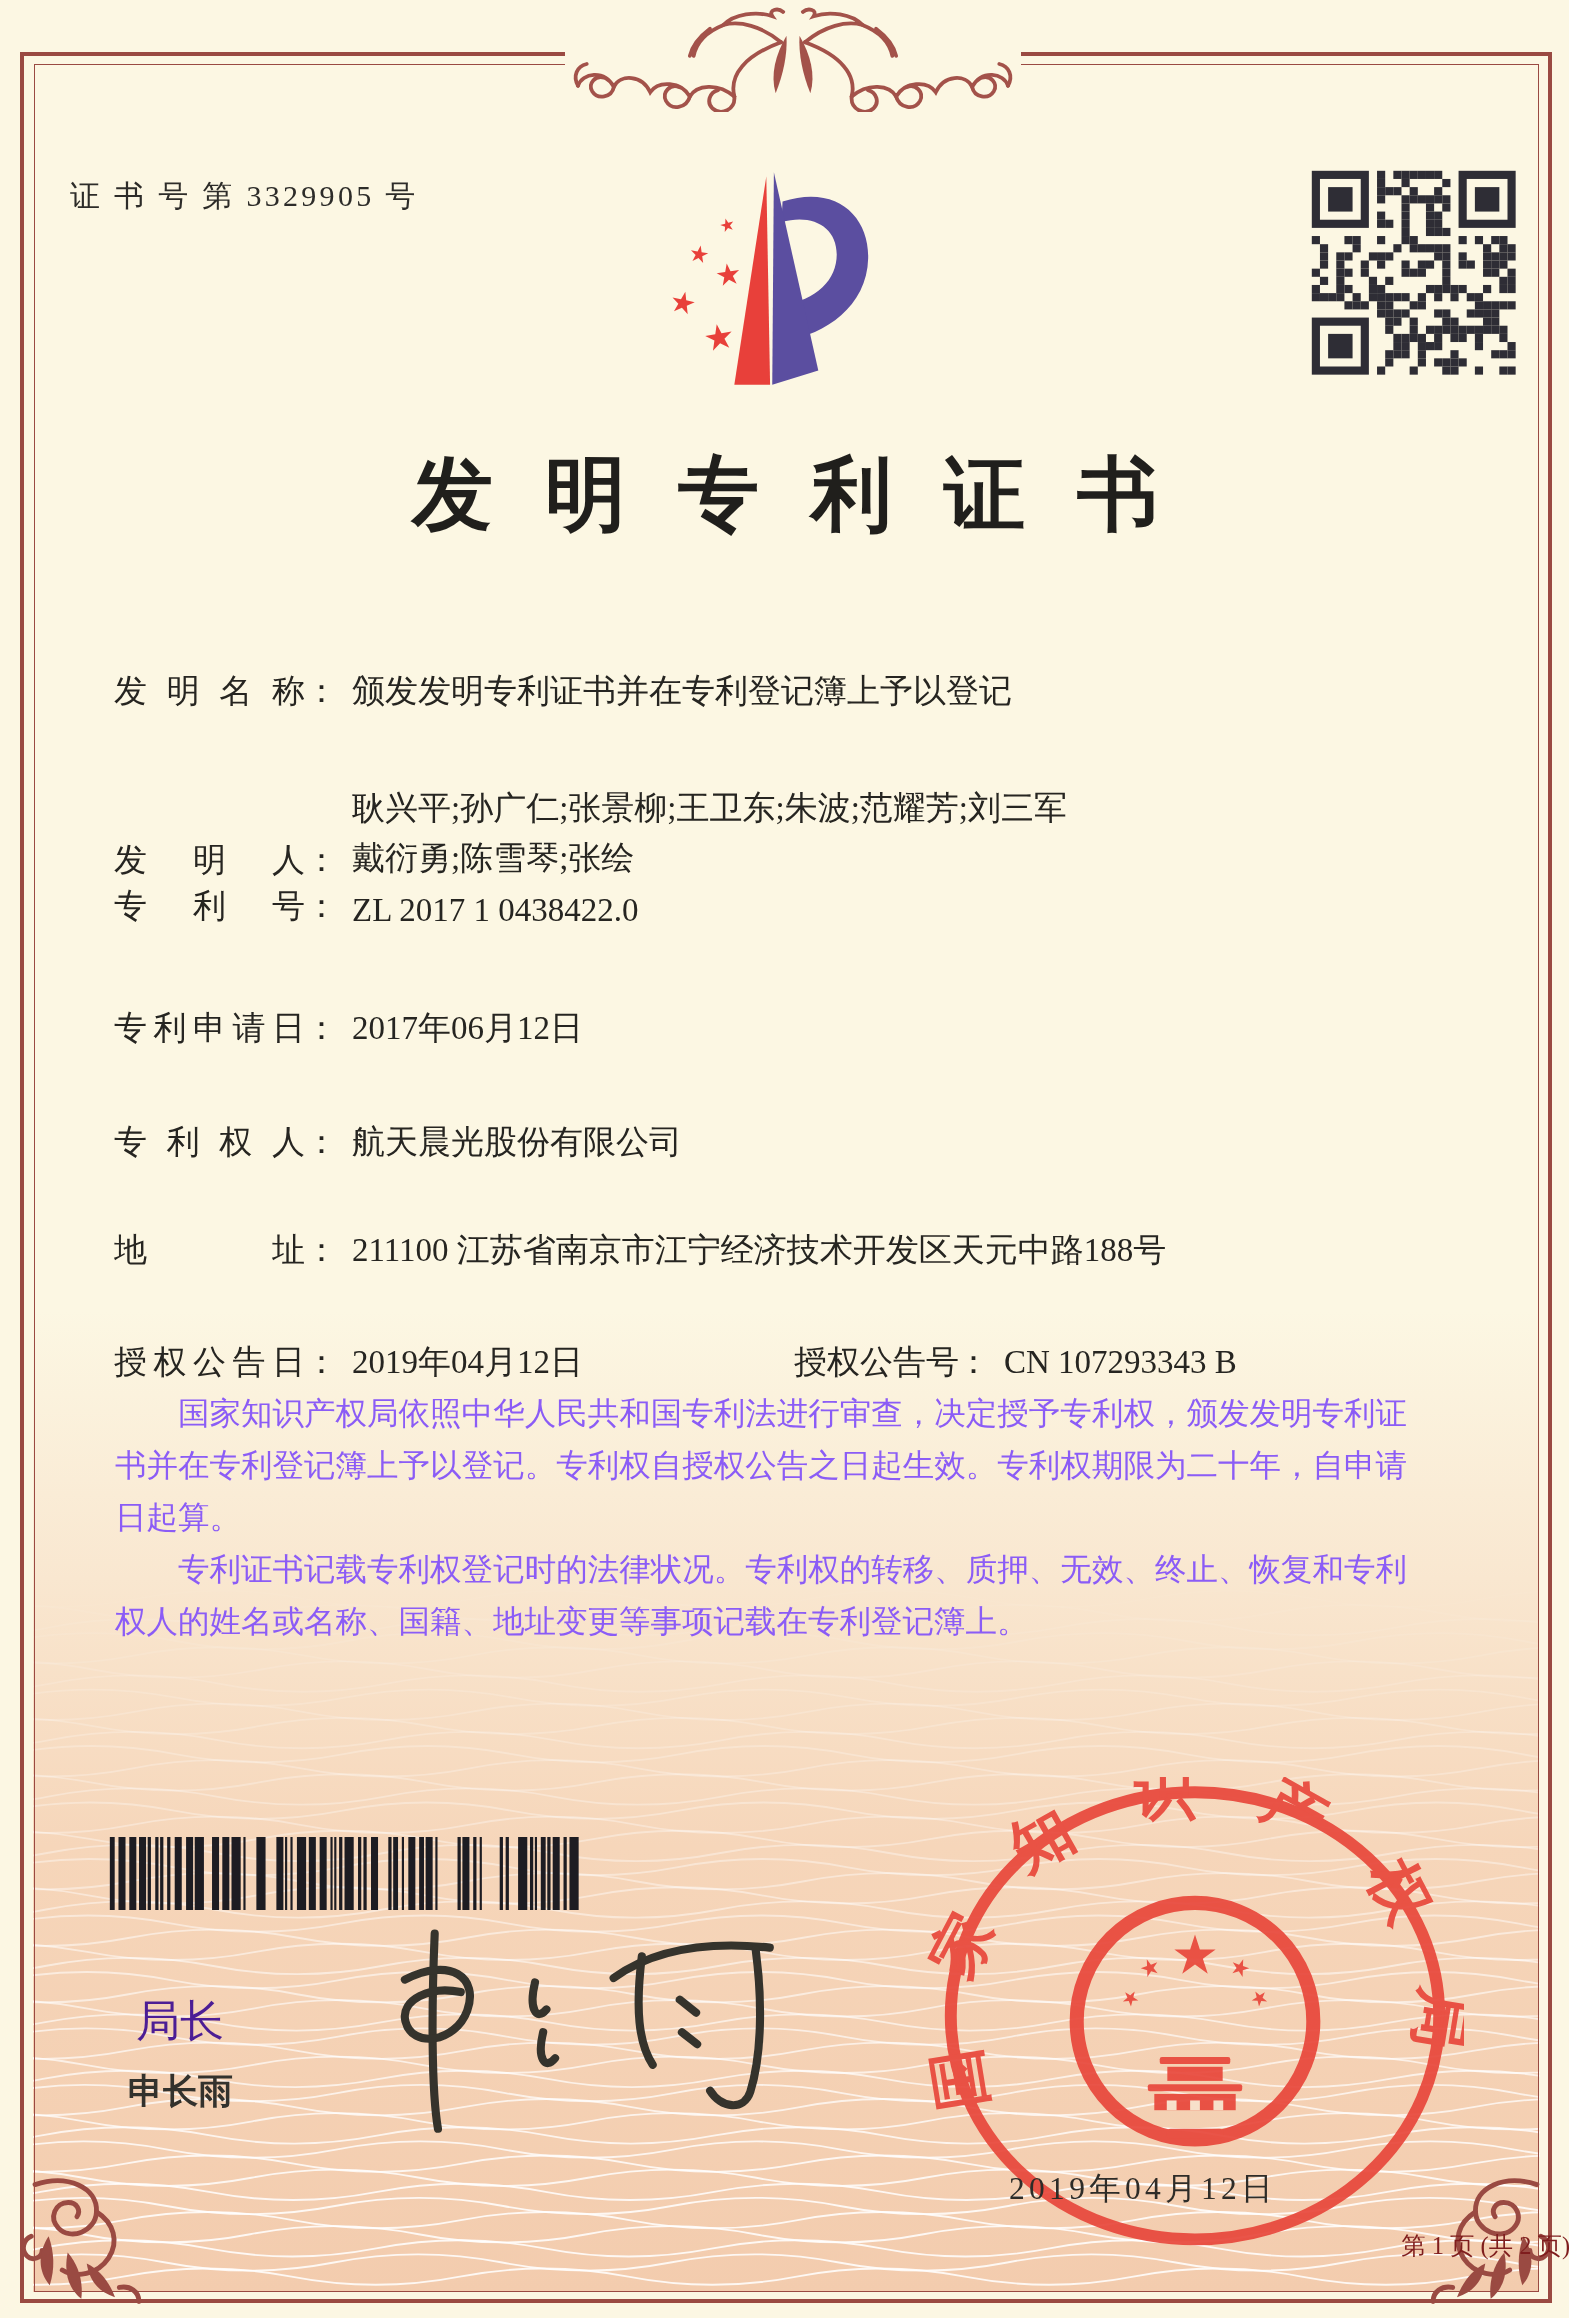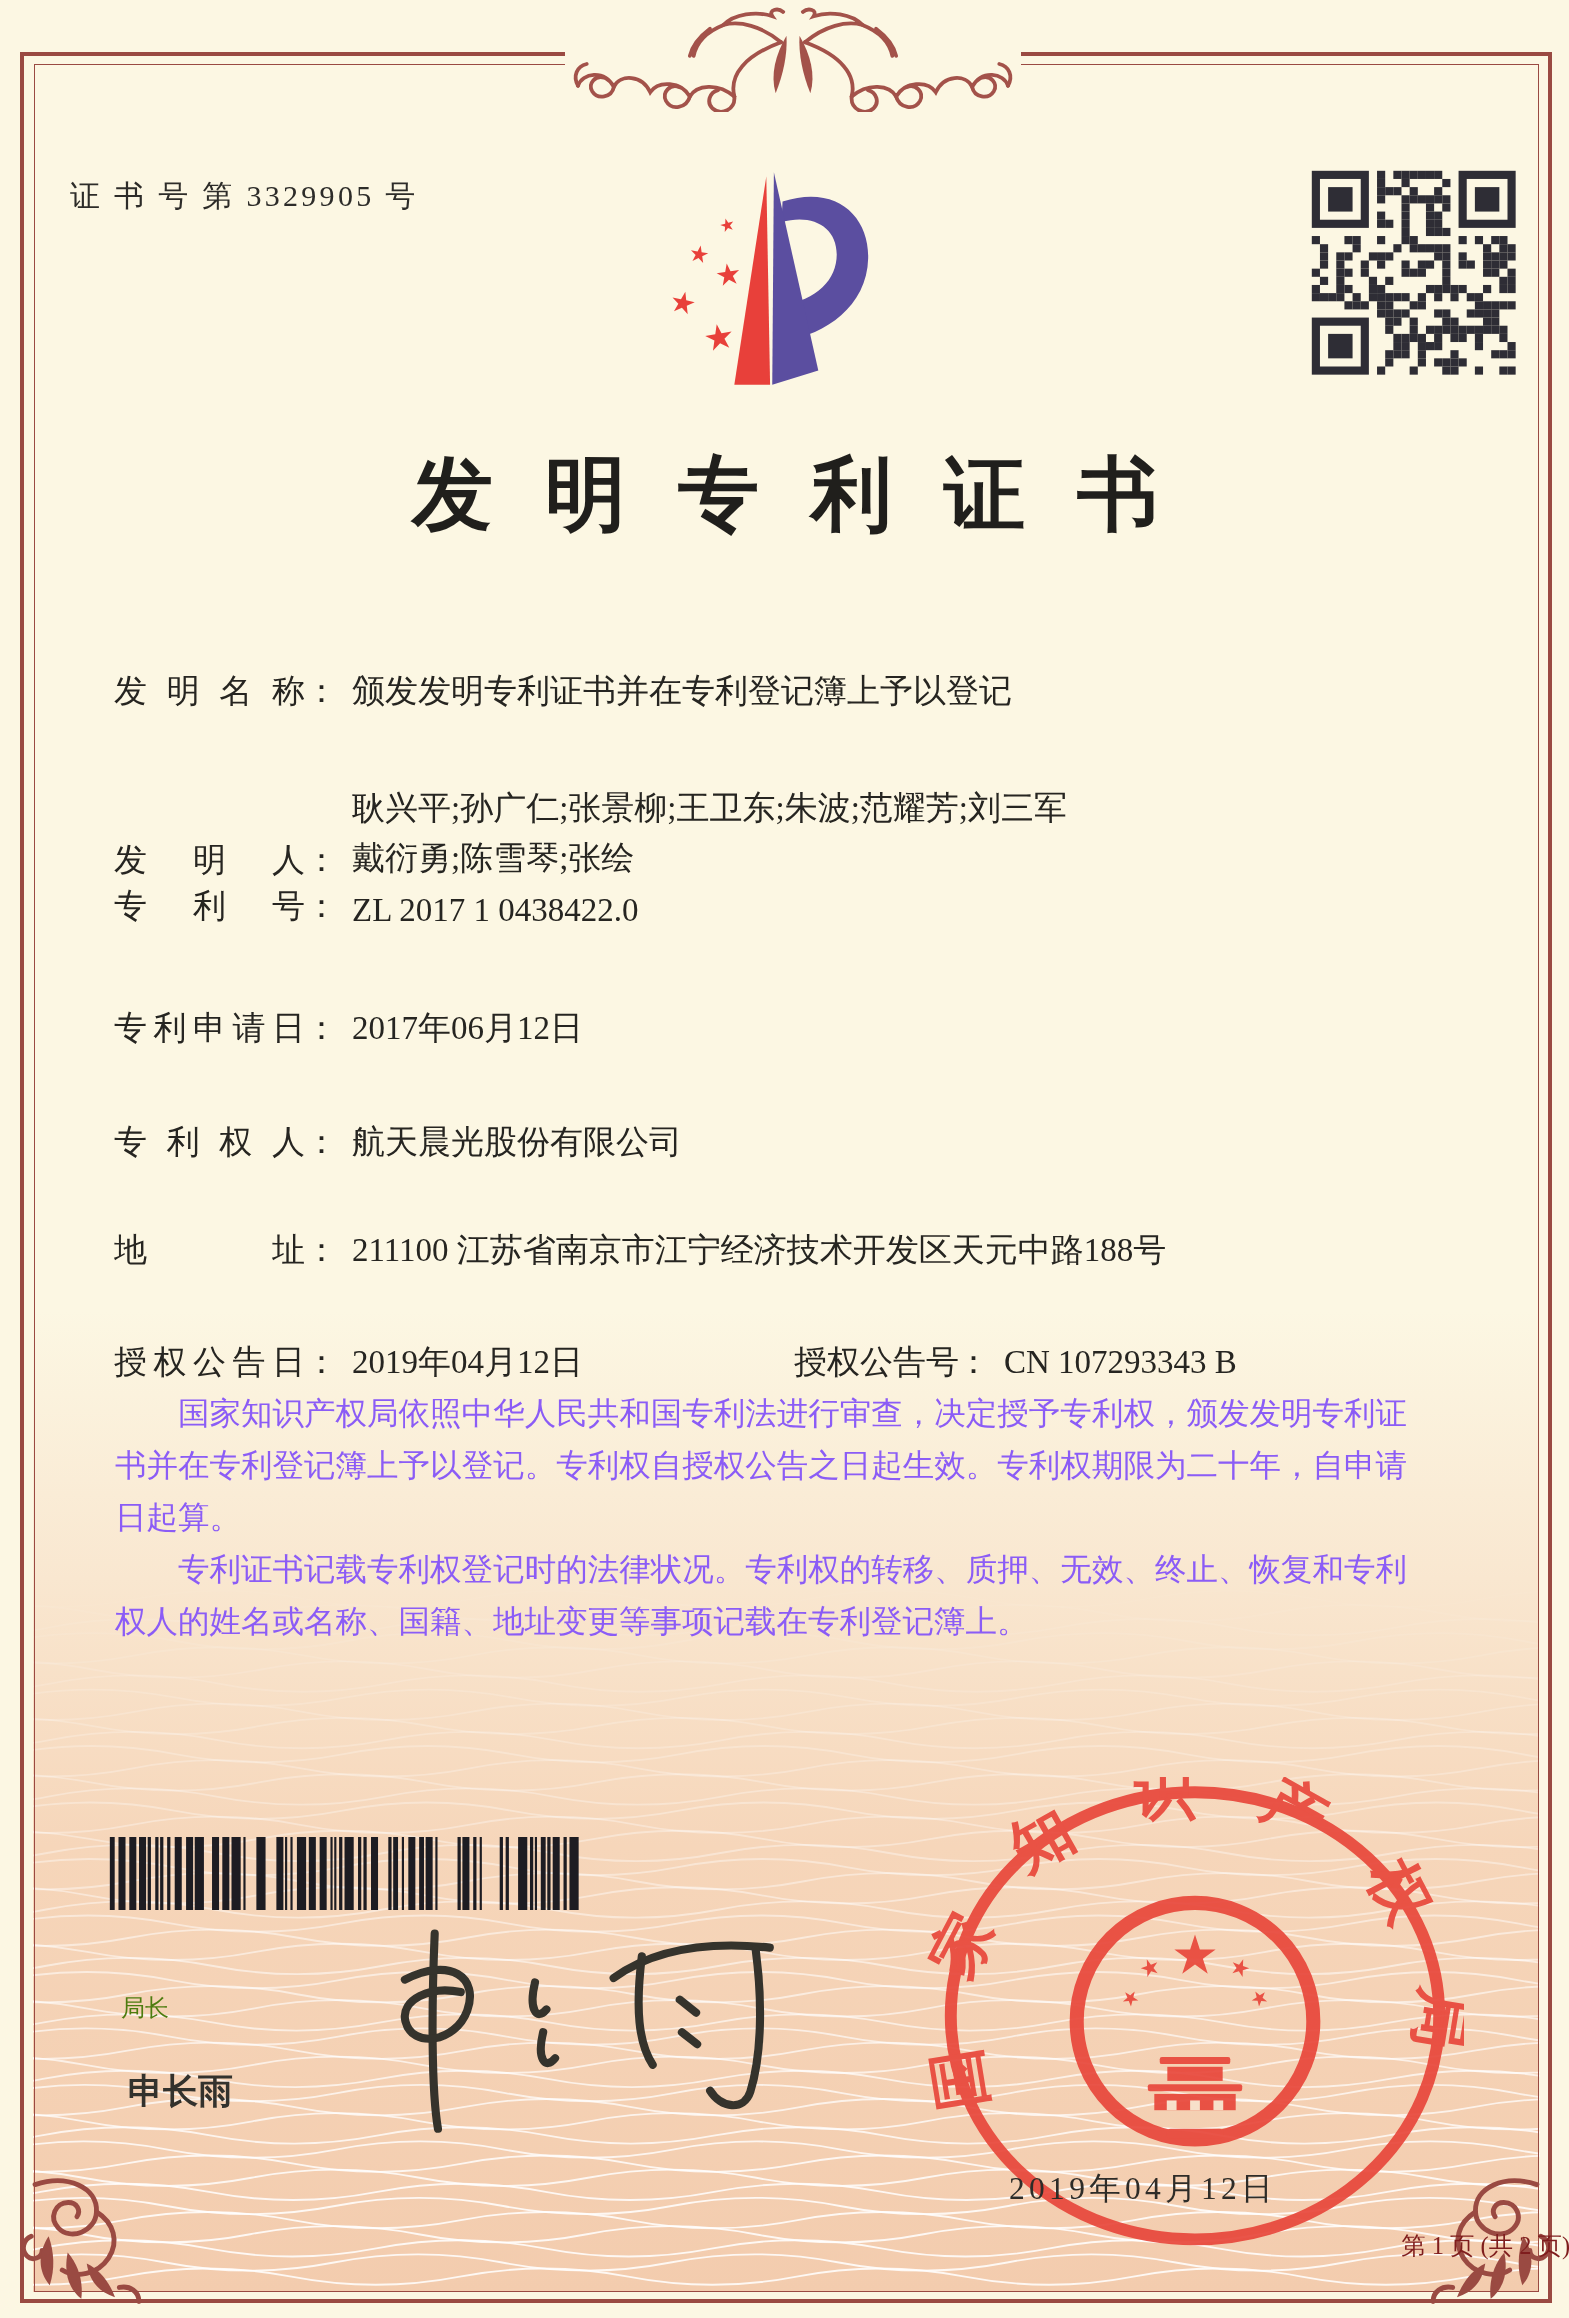--- a/index.html
+++ b/index.html
@@ -40,21 +40,21 @@
   #row-patno{top:884px;}
   #row-filing{top:1006px;}
   #row-patentee{top:1120px;}
   #row-address{top:1228px;}
   #row-grant{top:1340px;}
   #grant-no-group{position:absolute;left:794px;top:1340px;font-size:33px;display:flex;align-items:baseline;white-space:nowrap;z-index:3;color:#262521;}
   #grant-no-group .lbl{width:163px;}
   #body-text{left:115px;top:1388px;width:1292px;font-size:31.5px;line-height:52px;text-align:justify;color:#8b5cf6;}
   #body-text p{margin:0;text-indent:2em;}
   #barcode{left:109px;top:1837px;width:484px;height:73px;}
-  #director-label{left:121px;top:1992px;font-size:24px;color:#4d7c0f;}
+  #director-label{left:136px;top:1992px;font-size:44px;color:#4c1d95;}
   #director-name{left:128px;top:2068px;font-size:35px;color:#33322d;font-weight:bold;}
   #signature{left:380px;top:1901px;width:451px;height:244px;}
   #seal{left:926px;top:1777px;width:538px;height:483px;}
   #seal-date{left:1009px;top:2168px;font-size:31.5px;letter-spacing:4.3px;color:#2e2c28;}
   #footer{left:0;right:0;top:2230px;text-align:right;font-size:24.4px;color:#7f1d1d;}
 </style>
 </head>
 <body>
 
 <div id="bg">

